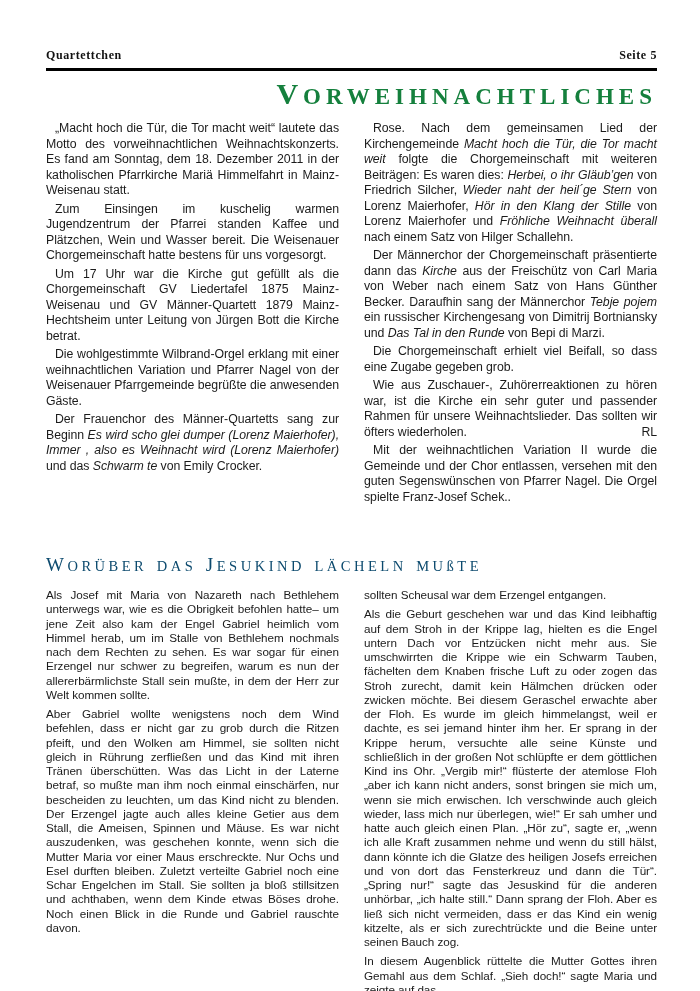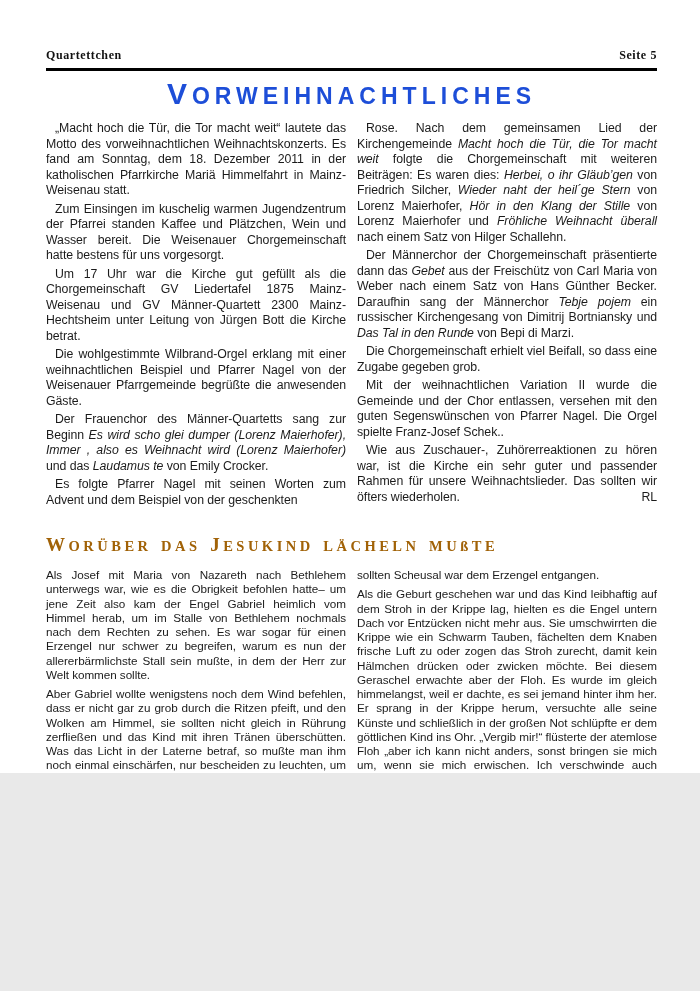--- a/index.html
+++ b/index.html
@@ -1,53 +1,53 @@
 <!DOCTYPE html>
 <html lang="de"><head>
 <meta charset="utf-8">
 <style>
   html,body{margin:0;padding:0;background:#e9e9e9;}
   .page{
     position:relative;
-    width:700px;height:773px;
+    width:700px;height:991px;
     margin:0 auto;
     background:#ffffff;
     box-sizing:border-box;
     padding:48px 43px 0 46px;
     overflow:hidden;
     font-family:"Liberation Sans","DejaVu Sans",sans-serif;
     color:#1b1b1b;
   }
   
   .masthead{
     display:flex;justify-content:space-between;align-items:flex-end;
     font-family:"Liberation Serif","DejaVu Serif",serif;
     font-weight:bold;font-size:12px;letter-spacing:0.6px;color:#111;
   }
   .rule{height:3px;background:#000;margin-top:5px;}
   
   .main-title{
-    text-align:center;margin-top:6px;
-    font-family:Liberation Sans, sans-serif;
-    font-weight:bold;color:#1d4ed8;
+    text-align:right;margin-top:6px;
+    font-family:Liberation Serif, serif;
+    font-weight:bold;color:#15803d;
   }
   .title-line{line-height:33px;letter-spacing:5px;}
   .main-title .cap{font-size:30px;}
   .main-title .sc{font-size:23px;}
   
-  .cols{display:flex;gap:11px;}
+  .cols{display:flex;gap:25px;}
   .col{flex:1 1 0;min-width:0;text-align:justify;}
   .article1{margin-top:8px;min-height:400px;}
   .article1 .col{font-size:12.3px;line-height:15.5px;letter-spacing:-0.05px;}
   .article1 .para{margin:0 0 3px 0;text-indent:9px;}
   
   .section-title{
-    margin-top:10px;
+    margin-top:30px;
     font-family:"Liberation Serif","DejaVu Serif",serif;
-    font-weight:bold;color:#a16207;
+    font-weight:normal;color:#0c4a6e;
     letter-spacing:3.5px;line-height:24px;
   }
   .section-title .cap{font-size:19px;}
   .section-title .sc{font-size:14.5px;}
   .article2{margin-top:10px;}
   .article2 .col{font-size:11.7px;line-height:14.25px;letter-spacing:-0.05px;}
   .article2 .para{margin:0 0 5px 0;}
   .para em{font-style:italic;}
   .sig{float:right;padding-left:8px;}
 </style>
@@ -63,31 +63,30 @@
   <div class="rule"></div>
 
   <h1 class="main-title" style="margin:6px 0 0 0;">
     <div class="title-line"><span class="cap">V</span><span class="sc">O</span><span class="sc">R</span><span class="sc">W</span><span class="sc">E</span><span class="sc">I</span><span class="sc">H</span><span class="sc">N</span><span class="sc">A</span><span class="sc">C</span><span class="sc">H</span><span class="sc">T</span><span class="sc">L</span><span class="sc">I</span><span class="sc">C</span><span class="sc">H</span><span class="sc">E</span><span class="sc">S</span></div>
   </h1>
 
   <div class="cols article1">
     <div class="col">
         <p class="para">„Macht hoch die Tür, die Tor macht weit“ lautete das Motto des vorweihnachtlichen Weihnachtskonzerts. Es fand am Sonntag, dem 18. Dezember 2011 in der katholischen Pfarrkirche Mariä Himmelfahrt in Mainz-Weisenau statt.</p>
         <p class="para">Zum Einsingen im kuschelig warmen Jugendzentrum der Pfarrei standen Kaffee und Plätzchen, Wein und Wasser bereit. Die Weisenauer Chorgemeinschaft hatte bestens für uns vorgesorgt.</p>
-        <p class="para">Um 17 Uhr war die Kirche gut gefüllt als die Chorgemeinschaft GV Liedertafel 1875 Mainz-Weisenau und GV Männer-Quartett 2300 Mainz-Hechtsheim unter Leitung von Jürgen Bott die Kirche betrat.</p>
-        <p class="para">Die wohlgestimmte Wilbrand-Orgel erklang mit einer weihnachtlichen Beispiel und Pfarrer Nagel von der Weisenauer Pfarrgemeinde begrüßte die anwesenden Gäste.</p>
-        <p class="para">Der Frauenchor des Männer-Quartetts sang zur Beginn <em>Es wird scho glei dumper (Lorenz Maierhofer), Immer , also es Weihnacht wird (Lorenz Maierhofer)</em> und das <em>Laudamus te</em> von Emily Crocker.</p>
-        <p class="para">Es folgte Pfarrer Nagel mit seinen Worten zum Advent und dem Beispiel von der geschenkten</p>
+        <p class="para">Um 17 Uhr war die Kirche gut gefüllt als die Chorgemeinschaft GV Liedertafel 1875 Mainz-Weisenau und GV Männer-Quartett 1879 Mainz-Hechtsheim unter Leitung von Jürgen Bott die Kirche betrat.</p>
+        <p class="para">Die wohlgestimmte Wilbrand-Orgel erklang mit einer weihnachtlichen Variation und Pfarrer Nagel von der Weisenauer Pfarrgemeinde begrüßte die anwesenden Gäste.</p>
+        <p class="para">Der Frauenchor des Männer-Quartetts sang zur Beginn <em>Es wird scho glei dumper (Lorenz Maierhofer), Immer , also es Weihnacht wird (Lorenz Maierhofer)</em> und das <em>Schwarm te</em> von Emily Crocker.</p>
       </div>
     <div class="col">
         <p class="para">Rose. Nach dem gemeinsamen Lied der Kirchengemeinde <em>Macht hoch die Tür, die Tor macht weit</em> folgte die Chorgemeinschaft mit weiteren Beiträgen: Es waren dies: <em>Herbei, o ihr Gläub’gen</em> von Friedrich Silcher, <em>Wieder naht der heil´ge Stern</em> von Lorenz Maierhofer, <em>Hör in den Klang der Stille</em> von Lorenz Maierhofer und <em>Fröhliche Weihnacht überall</em> nach einem Satz von Hilger Schallehn.</p>
-        <p class="para">Der Männerchor der Chorgemeinschaft präsentierte dann das <em>Gebet</em> aus der Freischütz von Carl Maria von Weber nach einem Satz von Hans Günther Becker. Daraufhin sang der Männerchor <em>Tebje pojem</em> ein russischer Kirchengesang von Dimitrij Bortniansky und <em>Das Tal in den Runde</em> von Bepi di Marzi.</p>
+        <p class="para">Der Männerchor der Chorgemeinschaft präsentierte dann das <em>Kirche</em> aus der Freischütz von Carl Maria von Weber nach einem Satz von Hans Günther Becker. Daraufhin sang der Männerchor <em>Tebje pojem</em> ein russischer Kirchengesang von Dimitrij Bortniansky und <em>Das Tal in den Runde</em> von Bepi di Marzi.</p>
         <p class="para">Die Chorgemeinschaft erhielt viel Beifall, so dass eine Zugabe gegeben grob.</p>
+        <p class="para">Wie aus Zuschauer-, Zuhörerreaktionen zu hören war, ist die Kirche ein sehr guter und passender Rahmen für unsere Weihnachtslieder. Das sollten wir öfters wiederholen.<span class="sig">RL</span></p>
         <p class="para">Mit der weihnachtlichen Variation II wurde die Gemeinde und der Chor entlassen, versehen mit den guten Segenswünschen von Pfarrer Nagel. Die Orgel spielte Franz-Josef Schek..</p>
-        <p class="para">Wie aus Zuschauer-, Zuhörerreaktionen zu hören war, ist die Kirche ein sehr guter und passender Rahmen für unsere Weihnachtslieder. Das sollten wir öfters wiederholen.<span class="sig">RL</span></p>
       </div>
   </div>
 
   <h2 class="section-title" style="margin-bottom:0;"><span class="cap">W</span><span class="sc">O</span><span class="sc">R</span><span class="sc">Ü</span><span class="sc">B</span><span class="sc">E</span><span class="sc">R</span> <span class="sc">D</span><span class="sc">A</span><span class="sc">S</span> <span class="cap">J</span><span class="sc">E</span><span class="sc">S</span><span class="sc">U</span><span class="sc">K</span><span class="sc">I</span><span class="sc">N</span><span class="sc">D</span> <span class="sc">L</span><span class="sc">Ä</span><span class="sc">C</span><span class="sc">H</span><span class="sc">E</span><span class="sc">L</span><span class="sc">N</span> <span class="sc">M</span><span class="sc">U</span><span class="sc">ß</span><span class="sc">T</span><span class="sc">E</span></h2>
 
   <div class="cols article2">
     <div class="col">
         <p class="para">Als Josef mit Maria von Nazareth nach Bethlehem unterwegs war, wie es die Obrigkeit befohlen hatte– um jene Zeit also kam der Engel Gabriel heimlich vom Himmel herab, um im Stalle von Bethlehem nochmals nach dem Rechten zu sehen. Es war sogar für einen Erzengel nur schwer zu begreifen, warum es nun der allererbärmlichste Stall sein mußte, in dem der Herr zur Welt kommen sollte.</p>
         <p class="para">Aber Gabriel wollte wenigstens noch dem Wind befehlen, dass er nicht gar zu grob durch die Ritzen pfeift, und den Wolken am Himmel, sie sollten nicht gleich in Rührung zerfließen und das Kind mit ihren Tränen überschütten. Was das Licht in der Laterne betraf, so mußte man ihm noch einmal einschärfen, nur bescheiden zu leuchten, um das Kind nicht zu blenden. Der Erzengel jagte auch alles kleine Getier aus dem Stall, die Ameisen, Spinnen und Mäuse. Es war nicht auszudenken, was geschehen konnte, wenn sich die Mutter Maria vor einer Maus erschreckte. Nur Ochs und Esel durften bleiben. Zuletzt verteilte Gabriel noch eine Schar Engelchen im Stall. Sie sollten ja bloß stillsitzen und achthaben, wenn dem Kinde etwas Böses drohe. Noch einen Blick in die Runde und Gabriel rauschte davon.</p>
       </div>

